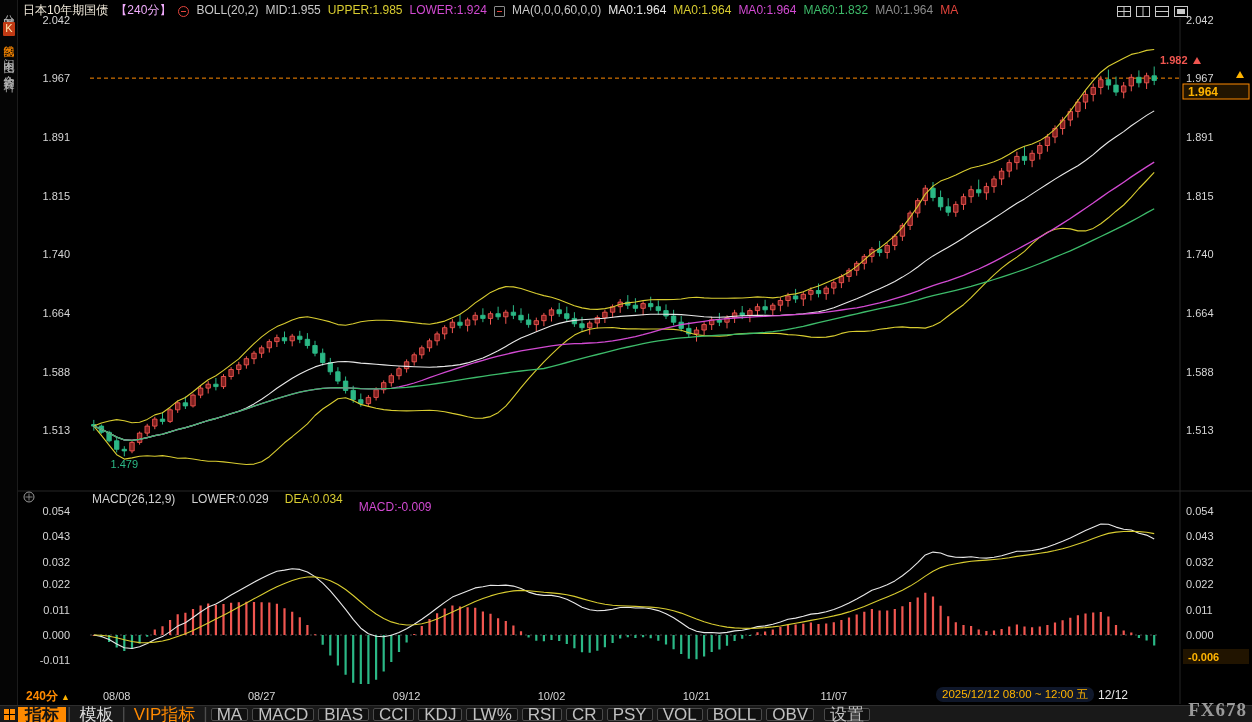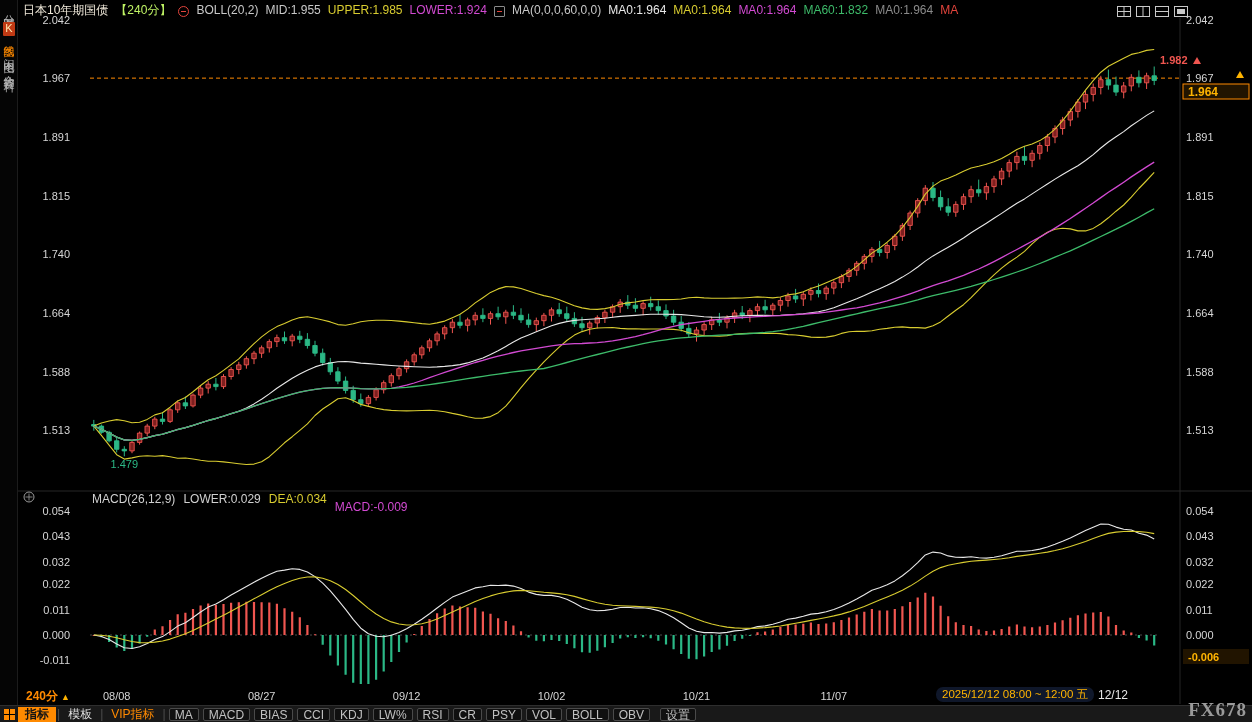--- a/index.html
+++ b/index.html
@@ -23,35 +23,35 @@
   .hicon{width:11px;height:11px;display:inline-block;border:1px solid #e2443c;border-radius:50%;
          position:relative;top:1px;}
   .hicon::after{content:"";position:absolute;left:2px;right:2px;top:4px;height:1px;background:#e2443c;}
   .hicon.ma-config-icon{border-radius:1px;border-color:#8a8a8a;}
 
   
   .win-icons{position:absolute;right:64px;top:3px;display:flex;gap:5px;z-index:5;}
   .win-icons .wic{display:inline-block;height:11px;cursor:pointer;}
 
   
-  .macd-header{position:absolute;left:92px;top:492px;font-size:12px;display:flex;gap:8px;z-index:3;}
+  .macd-header{position:absolute;left:92px;top:492px;font-size:12px;display:flex;gap:16px;z-index:3;}
   .c-white{color:#d0d0d0;} .c-yellow{color:#d8cc30;} .c-magenta{color:#d24ad2;margin-top:8px;}
 
   
   .interval{position:absolute;left:26px;top:688px;font-size:12px;font-weight:bold;color:#ff8a00;z-index:3;cursor:pointer;}
   .interval .tri{color:#ffb400;font-size:9px;margin-left:3px;}
   .session{position:absolute;left:936px;top:687px;height:15px;line-height:15px;padding:0 6px;
            background:#0f172a;color:#ffb400;font-size:11.5px;z-index:3;border-radius:7px;}
   .session-day{position:absolute;left:1098px;top:688px;color:#e8e8e8;font-size:12px;z-index:3;}
   .watermark{position:absolute;right:5px;bottom:1px;font-size:19px;font-weight:bold;color:#9a9a9a;
              font-family:"Liberation Serif",serif;letter-spacing:1px;z-index:6;pointer-events:none;}
 
   
   .toolbar{position:absolute;left:0;bottom:0;width:1252px;height:17px;background:#191919;
-           border-top:1px solid #2e2e2e;display:flex;align-items:center;font-size:12px;z-index:5;
+           border-top:1px solid #2e2e2e;display:flex;align-items:center;font-size:17px;z-index:5;
            padding-left:3px;white-space:nowrap;}
   .tb-grid{width:11px;height:11px;margin:0 3px 0 1px;background-color:#ff8a00;
            background-image:linear-gradient(to right,transparent 5px,#000 5px,#000 6px,transparent 6px),
                             linear-gradient(to bottom,transparent 5px,#000 5px,#000 6px,transparent 6px);}
   .tab{padding:0 7px;height:15px;line-height:15px;cursor:pointer;}
   .tab.active{background:#ff8a00;color:#141414;font-weight:bold;}
   .tab.plain{color:#dddddd;}
   .tab.vip{color:#ff8a00;}
   .sep{color:#4d4d4d;margin:0 1px;}
   .ind-btn{border:1px solid #4a4a4a;color:#c0c0c0;padding:0 5px;height:13px;line-height:12px;
@@ -130,21 +130,21 @@
     </svg>
 
   <div class="sidebar" id="sidebar">
       <div class="item">分时图</div>
       <div class="item active"><span class="first">K</span>线图</div>
       <div class="item">闪电图</div>
       <div class="item">合约资料</div>
     </div>
   <div class="topbar" id="topbar">
       <span style="color: rgb(240, 233, 218);">日本10年期国债</span>
-      <span style="color: #bef264;">【240分】</span>
+      <span style="color: #f0abfc;">【240分】</span>
       <span class="hicon boll-settings-icon"></span>
       <span style="color: rgb(200, 200, 200);">BOLL(20,2)</span>
       <span style="color: rgb(200, 200, 200);">MID:1.955</span>
       <span style="color: rgb(216, 204, 48);">UPPER:1.985</span>
       <span style="color: rgb(210, 74, 210);">LOWER:1.924</span>
       <span class="hicon ma-config-icon"></span>
       <span style="color: rgb(200, 200, 200);">MA(0,0,0,60,0,0)</span>
       <span style="color: rgb(232, 232, 232);">MA0:1.964</span>
       <span style="color: rgb(216, 204, 48);">MA0:1.964</span>
       <span style="color: rgb(210, 74, 210);">MA0:1.964</span>

